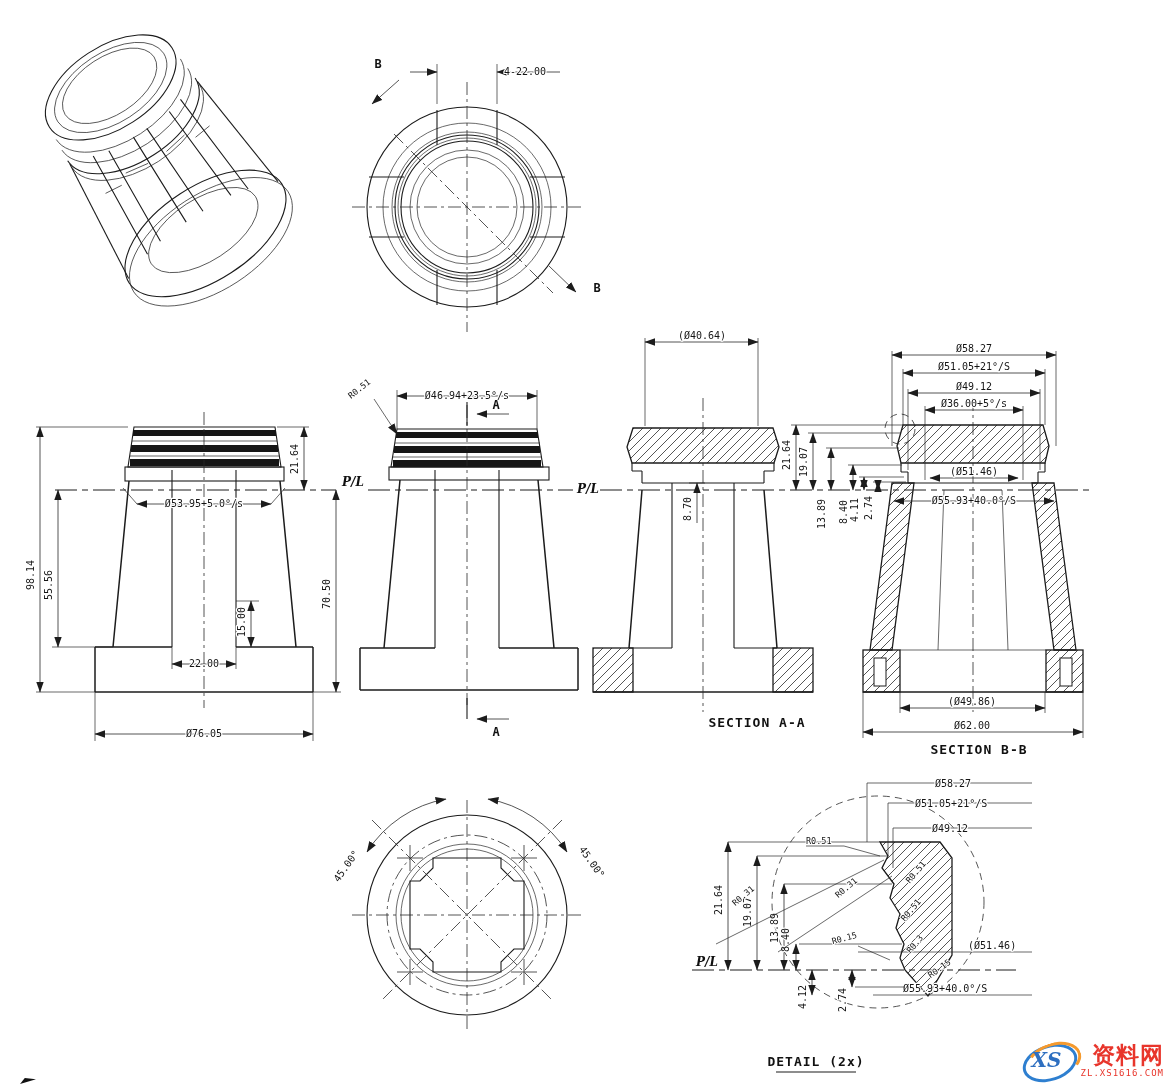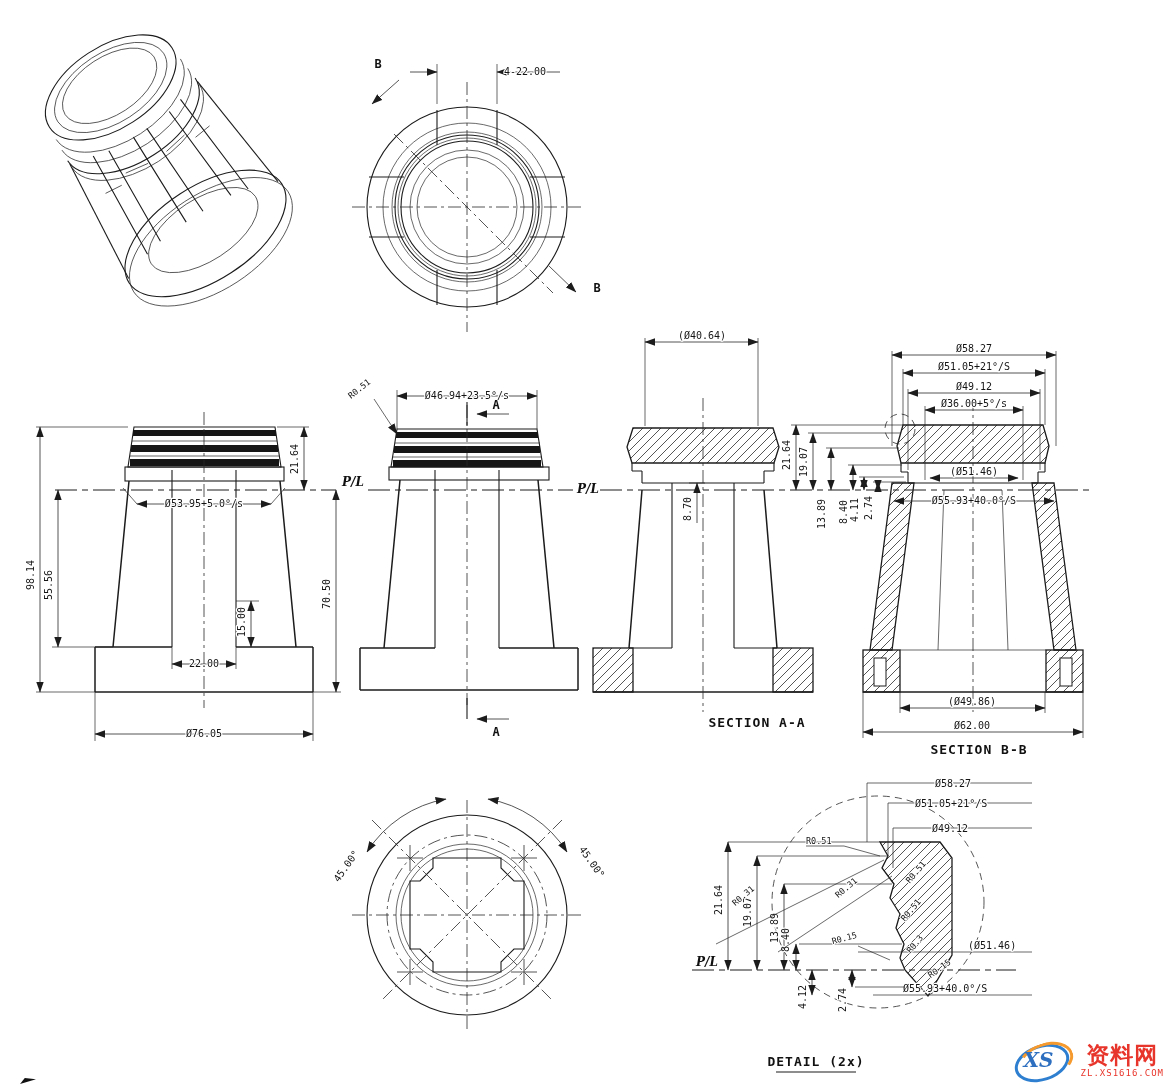--- a/index.html
+++ b/index.html
@@ -13,26 +13,26 @@
   .pld{fill:none;stroke:#1c1c1c;stroke-width:1;stroke-dasharray:22 5 6 5}
   .dsh{fill:none;stroke:#2a2a2a;stroke-width:0.8;stroke-dasharray:7 5}
   .hatchf{fill:url(#hh);stroke:#1c1c1c;stroke-width:1.3}
   .band{fill:#161616;stroke:none}
   .dimt{font:10px "DejaVu Sans Mono",monospace;fill:#141414;paint-order:stroke;stroke:#fff;stroke-width:2.4px;stroke-linejoin:round}
   .dimts{font:8.5px "DejaVu Sans Mono",monospace;fill:#141414;paint-order:stroke;stroke:#fff;stroke-width:2px;stroke-linejoin:round}
   .lbl{font:600 13px "DejaVu Sans Mono",monospace;fill:#111;letter-spacing:1px;paint-order:stroke;stroke:#fff;stroke-width:2px}
   .pl{font:italic 700 12px "DejaVu Serif",serif;fill:#111;paint-order:stroke;stroke:#fff;stroke-width:2px}
   .mk{font:700 12px "DejaVu Sans Mono",monospace;fill:#111}
   
-  .wm{position:absolute;right:4px;bottom:4px;display:flex;align-items:center;gap:13px}
+  .wm{position:absolute;right:4px;bottom:4px;display:flex;align-items:center;gap:5px}
   .wm-logo{position:relative;width:56px;height:42px}
   .wm-e1{position:absolute;left:2px;top:5px;width:50px;height:30px;border:3px solid #2e7fd0;border-radius:50%;transform:rotate(-18deg)}
   .wm-e2{position:absolute;left:6px;top:3px;width:50px;height:30px;border:3px solid #f59a2e;border-radius:50%;transform:rotate(-18deg);border-left-color:transparent;border-bottom-color:transparent}
   .wm-xs{position:absolute;left:12px;top:8px;font:italic 700 20px "DejaVu Serif",serif;color:#2e6fc0}
-  .wm-col{display:flex;flex-direction:column;align-items:center;line-height:1}
+  .wm-col{display:flex;flex-direction:column;align-items:flex-end;line-height:1}
   .wm-name{font-family:"DejaVu Sans",sans-serif;font-weight:700;font-size:23px;color:#e8352b;letter-spacing:1px}
   .wm-url{font-family:"DejaVu Sans Mono",monospace;font-weight:400;font-size:9px;color:#e8352b;letter-spacing:1px;margin-top:2px}
   .corner-mark{position:absolute;left:20px;top:1078px;width:16px;height:6px;background:#111;clip-path:polygon(0 100%,100% 20%,30% 0)}
 </style>
 </head>
 <body>
 
 <div id="canvas">
 <svg width="1168" height="1086" viewBox="0 0 1168 1086">
   <defs>

